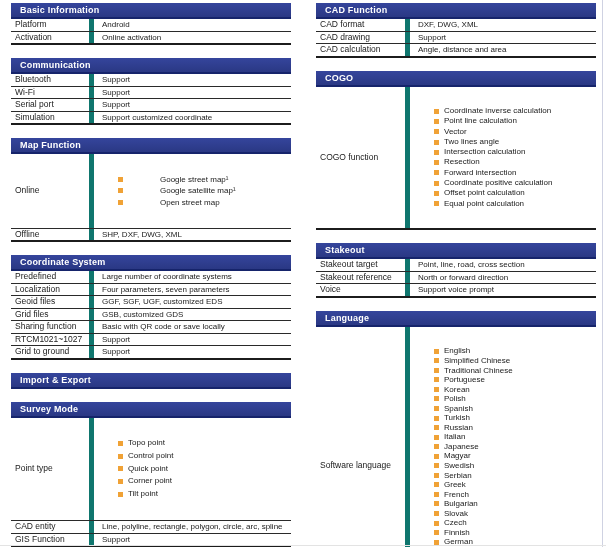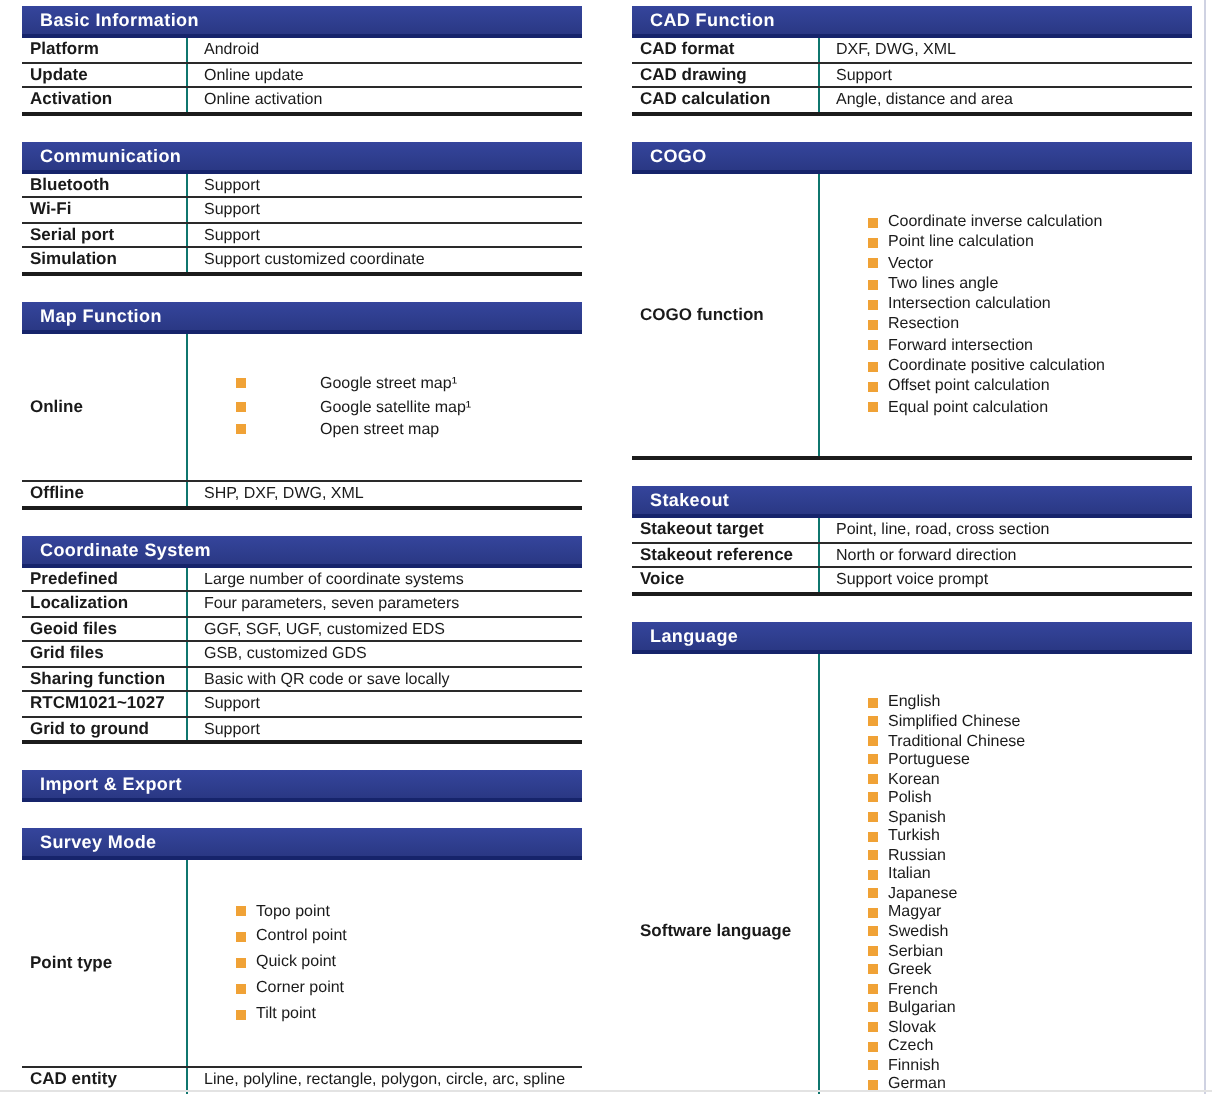--- a/index.html
+++ b/index.html
@@ -35,22 +35,22 @@
   .table-header .title-text{
     color:#ffffff;font-size:9px;font-weight:bold;letter-spacing:.2px;
     white-space:nowrap;
   }
   .table-body{border-bottom:2px solid #1c1c1c;}
   .row{display:flex;min-height:11px;border-bottom:1px solid #2a2a2a;}
   .row:last-child{border-bottom:none;}
   .cell{display:flex;align-items:center;box-sizing:border-box;}
   .cell.label{
     flex:none;padding:1px 2px 1px 4px;
-    border-right:1px solid #0f766e;
-    font-size:8.5px;line-height:9.5px;white-space:nowrap;font-weight:bold;
+    border-right:5px solid #0f766e;
+    font-size:8.5px;line-height:9.5px;white-space:nowrap;
   }
   [data-name="column-left"] .cell.label{width:83px;}
   [data-name="column-right"] .cell.label{width:94px;}
   .cell.value{
     flex:1;padding:1px 2px 1px 8px;
     font-size:8px;line-height:9.5px;white-space:nowrap;
   }
   ul.bullet-list{
     list-style:none;margin:16px;padding:2.5px 0 2.5px 0;
   }
@@ -75,24 +75,20 @@
         <section class="spec-table table-basic-information" data-name="table-basic-information">
           <div class="table-header" data-name="table-header">
             <span class="title-text" data-name="table-title">Basic Information</span>
           </div>
           <div class="table-body" data-name="table-body">
             <div class="row" data-name="table-row">
               <div class="cell label" data-name="row-label">Platform</div>
               <div class="cell value" data-name="row-value">Android</div>
             </div>
             <div class="row" data-name="table-row">
-              <div class="cell label" data-name="row-label">Update</div>
-              <div class="cell value" data-name="row-value">Online update</div>
-            </div>
-            <div class="row" data-name="table-row">
               <div class="cell label" data-name="row-label">Activation</div>
               <div class="cell value" data-name="row-value">Online activation</div>
             </div>
           </div>
         </section>
         <section class="spec-table table-communication" data-name="table-communication">
           <div class="table-header" data-name="table-header">
             <span class="title-text" data-name="table-title">Communication</span>
           </div>
           <div class="table-body" data-name="table-body">

